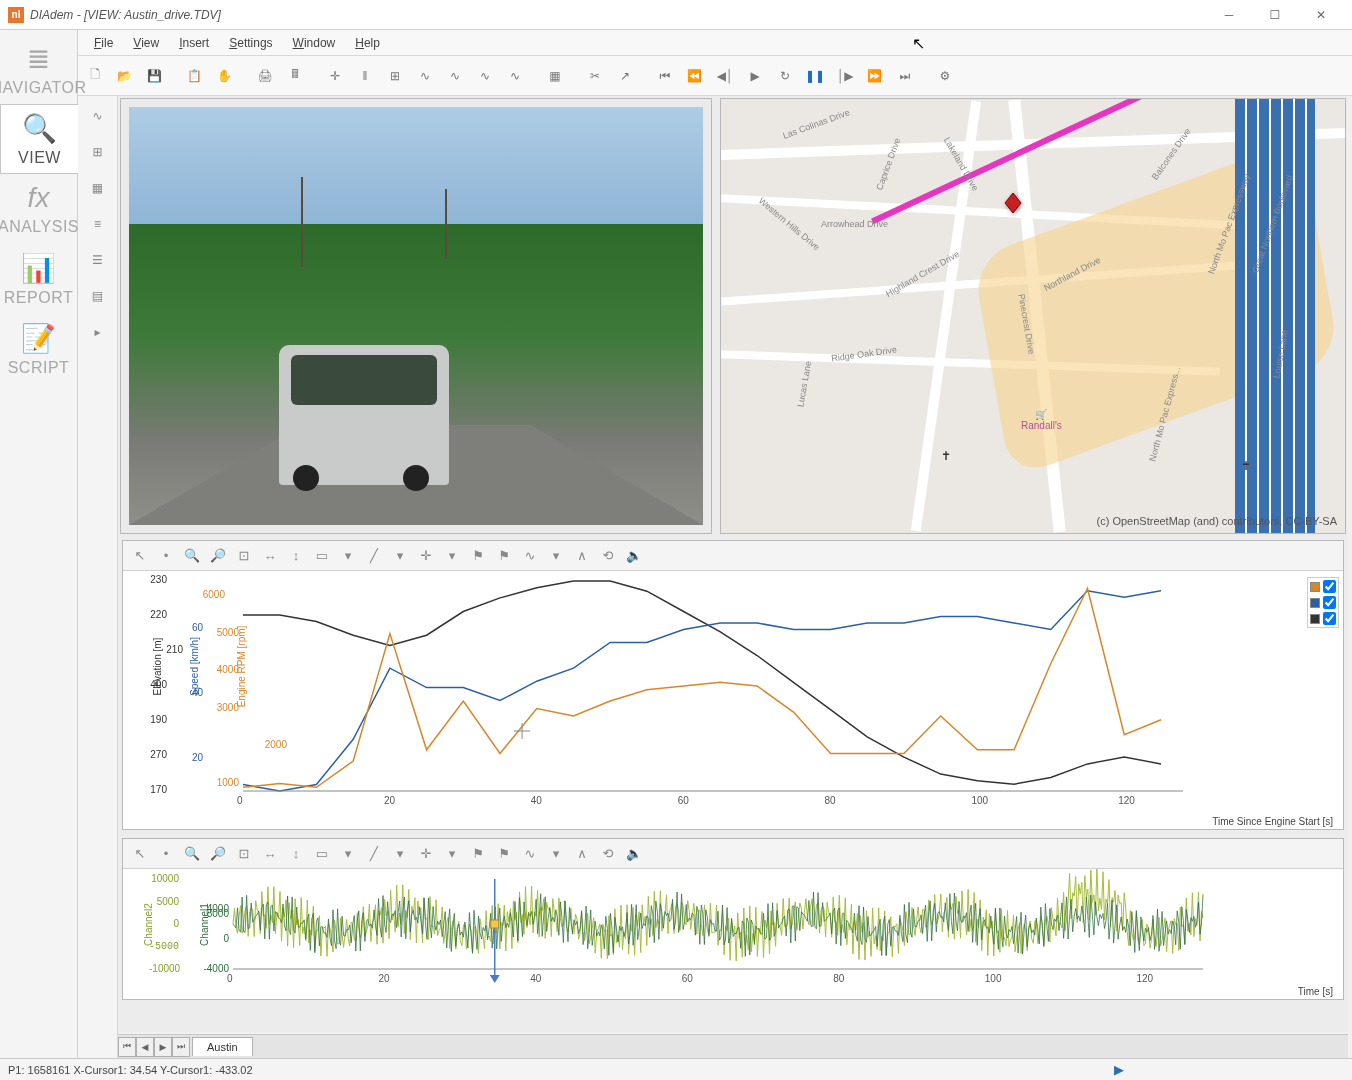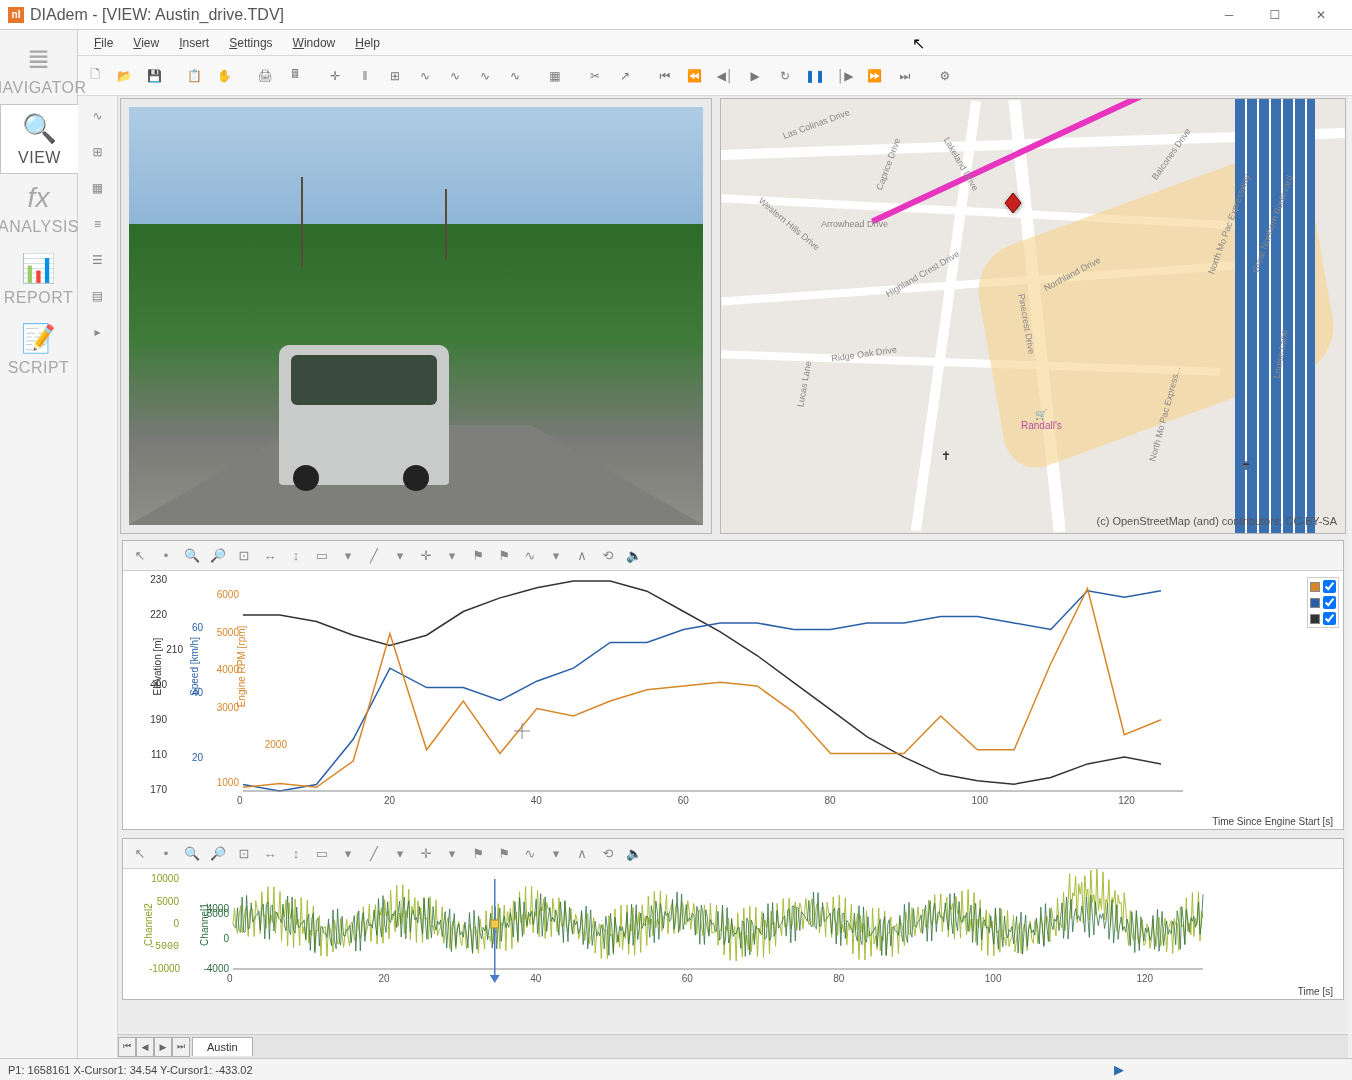--- a/index.html
+++ b/index.html
@@ -1,21 +1,21 @@
 <!DOCTYPE html>
 <html><head>
 <meta charset="utf-8">
 <style>
 * { box-sizing: border-box; margin: 0; padding: 0; font-family: "Segoe UI", Tahoma, sans-serif; }
 body { width: 1352px; height: 1080px; background: #f0f0f0; overflow: hidden; font-size: 12px; position: relative; }
 
 
 .titlebar { height: 30px; background: #fff; display: flex; align-items: center; padding: 0 8px; border-bottom: 1px solid #d0d0d0; }
 .titlebar .logo { width: 16px; height: 16px; background: #e8772e; margin-right: 6px; display:flex; align-items:center; justify-content:center; color:#fff; font-weight:bold; font-size:10px; }
-.titlebar .title { color: #555; font-size: 16px; }
+.titlebar .title { color: #555; font-size: 12px; font-style: italic; }
 .titlebar .win-controls { margin-left: auto; display: flex; gap: 0; }
 .titlebar .win-btn { width: 46px; height: 30px; display:flex; align-items:center; justify-content:center; color:#666; }
 
 
 .menubar { height: 26px; background: #f8f8f8; display: flex; align-items: center; padding: 0 6px; gap: 0; border-bottom: 1px solid #d8d8d8; margin-left:78px;}
 .menubar .item { padding: 4px 10px; color: #444; font-size: 12px; }
 .menubar .item .ul { text-decoration: underline; }
 
 
 .toolbar { height: 40px; background: #f8f8f8; display: flex; align-items: center; padding: 0 4px; gap: 4px; border-bottom: 1px solid #d8d8d8; margin-left:78px;}
@@ -279,35 +279,35 @@
             <input type="checkbox" checked="" style="">
           </div>
         <div class="li">
             <span class="sw" style="background:#333;"></span>
             <input type="checkbox" checked="" style="">
           </div>
       </div>
 
       <div id="c1yt">
           <div class="tick ytick" style="left:14px;top:213px;color:#333;">170</div>
-          <div class="tick ytick" style="left:14px;top:178px;color:#333;">110</div>
+          <div class="tick ytick" style="left:14px;top:178px;color:#333;">270</div>
           <div class="tick ytick" style="left:14px;top:143px;color:#333;">190</div>
           <div class="tick ytick" style="left:14px;top:108px;color:#333;">400</div>
           <div class="tick ytick" style="left:30px;top:73px;color:#333;">210</div>
           <div class="tick ytick" style="left:14px;top:38px;color:#333;">220</div>
           <div class="tick ytick" style="left:14px;top:3px;color:#333;">230</div>
           <div class="tick ytick" style="left:50px;top:180.69230769230768px;color:#2a5fa8;">20</div>
           <div class="tick ytick" style="left:50px;top:116.07692307692307px;color:#2a5fa8;">40</div>
           <div class="tick ytick" style="left:50px;top:51.46153846153845px;color:#2a5fa8;">60</div>
           <div class="tick ytick" style="left:86px;top:205.5px;color:#d7872a;">1000</div>
           <div class="tick ytick" style="left:86px;top:168px;color:#d7872a;margin-left:48px;">2000</div>
           <div class="tick ytick" style="left:86px;top:130.5px;color:#d7872a;">3000</div>
           <div class="tick ytick" style="left:86px;top:93px;color:#d7872a;">4000</div>
           <div class="tick ytick" style="left:86px;top:55.5px;color:#d7872a;">5000</div>
-          <div class="tick ytick" style="left:86px;top:18px;color:#d7872a;">6000</div>
+          <div class="tick ytick" style="left:72px;top:18px;color:#d7872a;">6000</div>
         </div>
       <div id="c1xt">
           <div class="tick" style="top:224px;left:114px;">0</div>
           <div class="tick" style="top:224px;left:260.875px;">20</div>
           <div class="tick" style="top:224px;left:407.75px;">40</div>
           <div class="tick" style="top:224px;left:554.625px;">60</div>
           <div class="tick" style="top:224px;left:701.5px;">80</div>
           <div class="tick" style="top:224px;left:848.375px;">100</div>
           <div class="tick" style="top:224px;left:995.25px;">120</div>
         </div>

